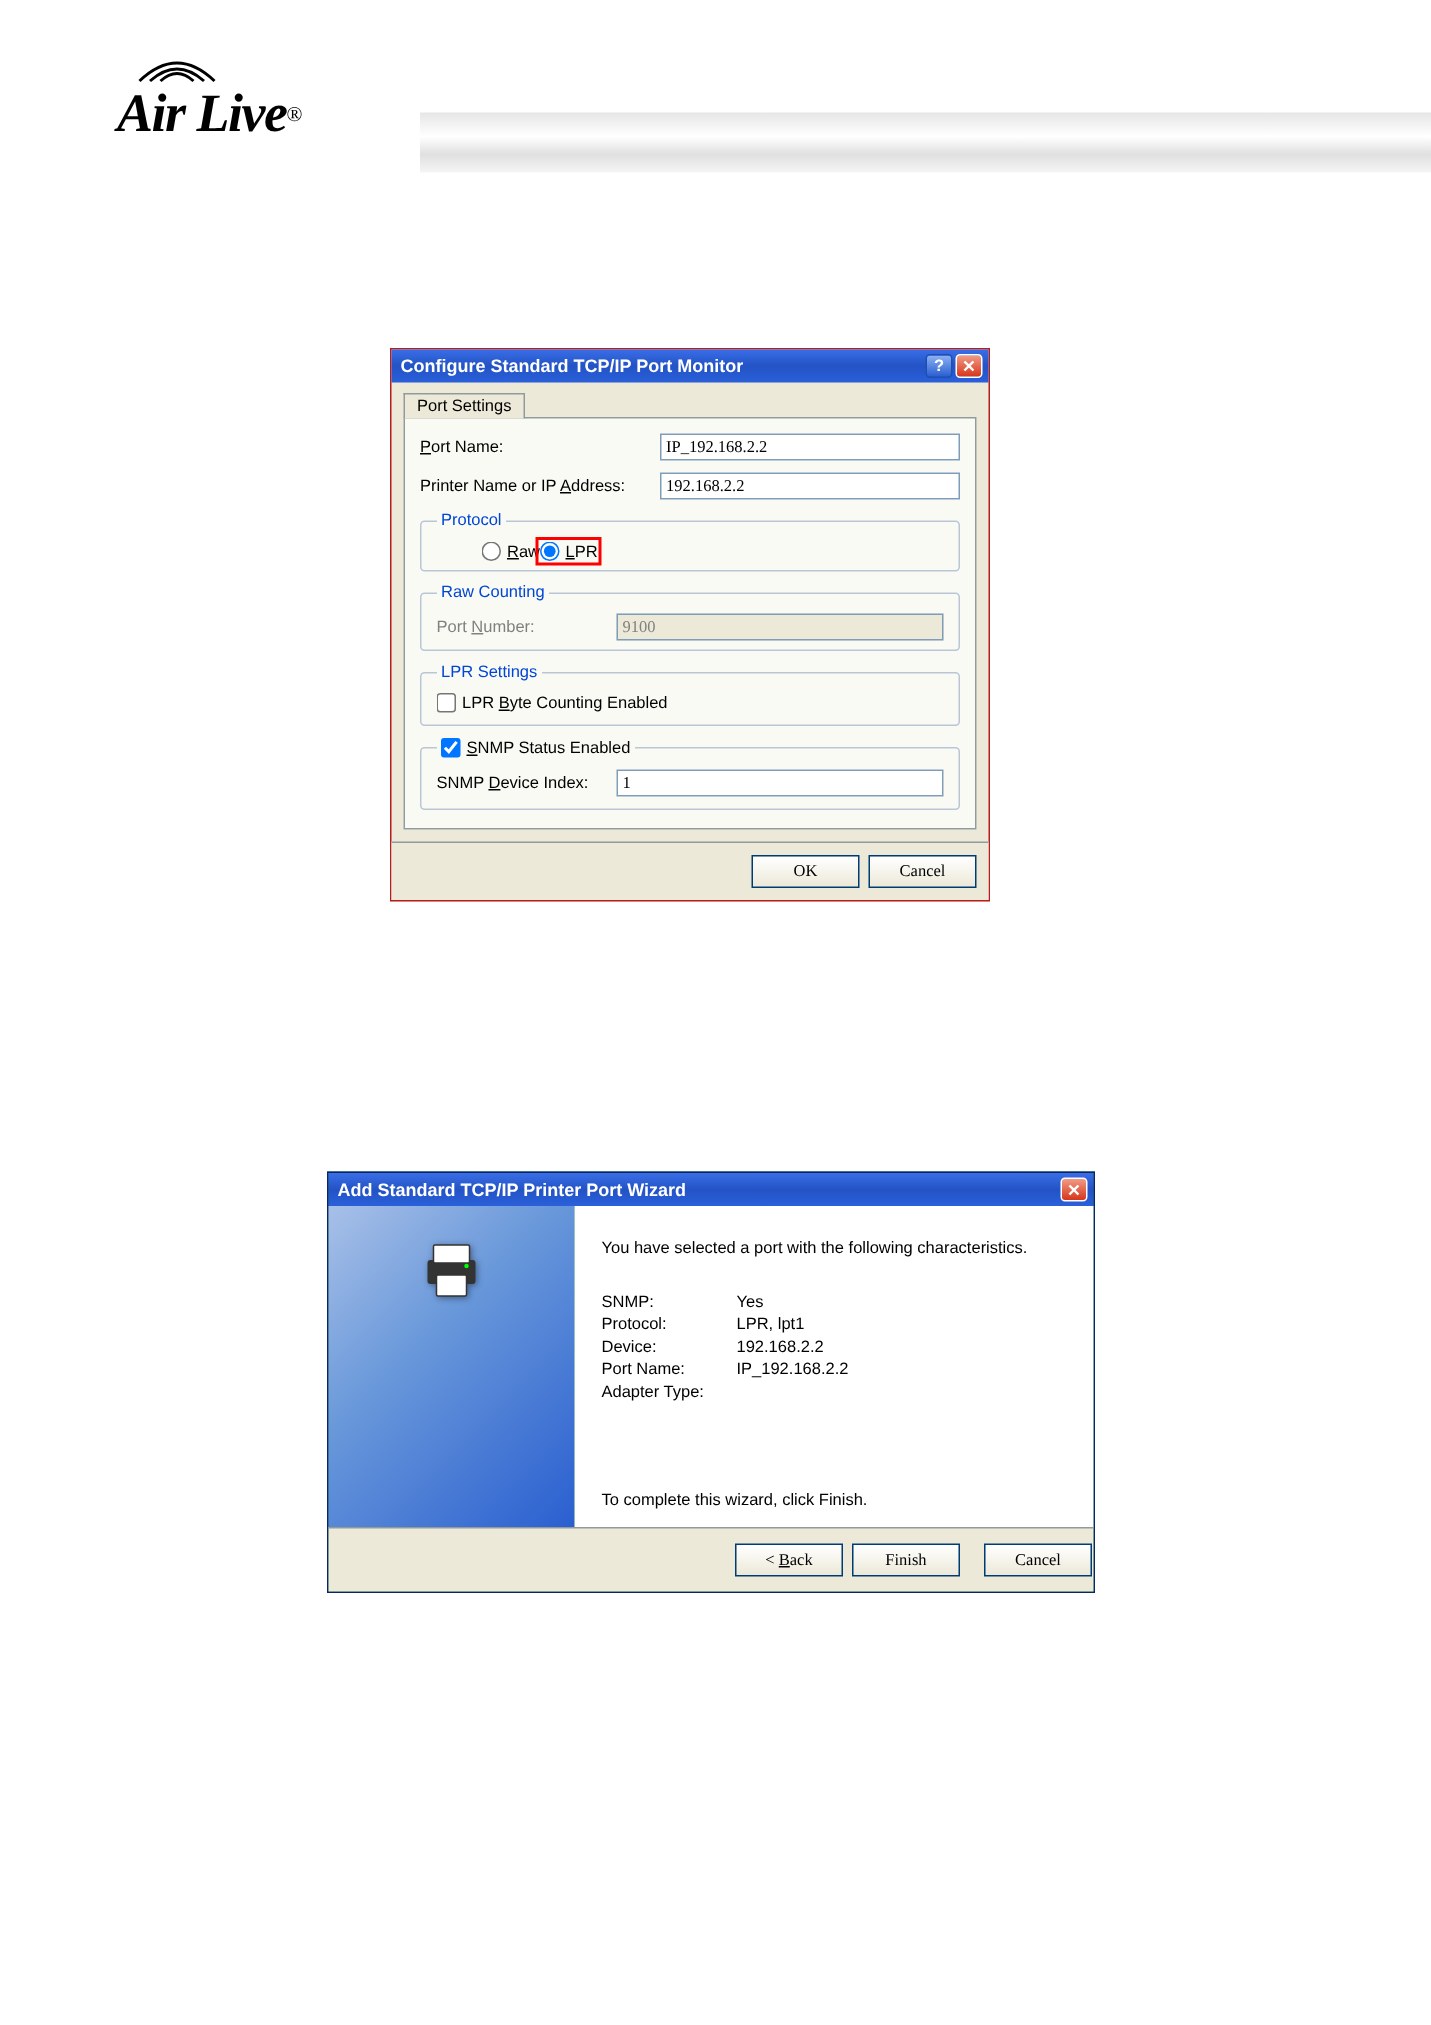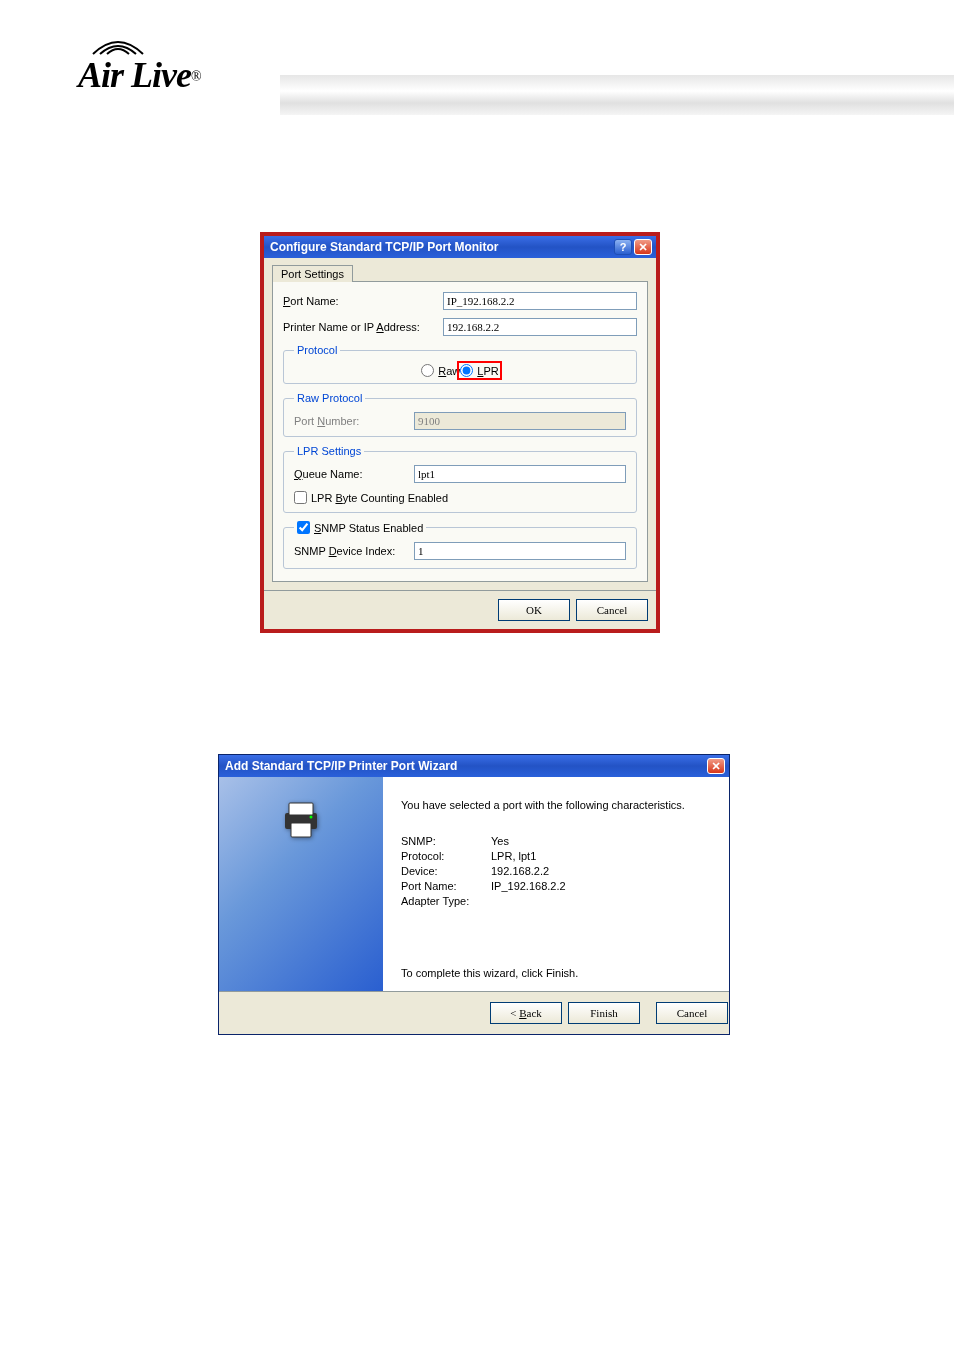--- a/index.html
+++ b/index.html
@@ -48,21 +48,21 @@
     background: linear-gradient(180deg, #e6e6e6 0%, #fff 40%, #e0e0e0 70%, #f5f5f5 100%);
   }
 
   
   .dialog1 {
     position:absolute;
     left:260px;
     top:232px;
     width:400px;
     background:#ece9d8;
-    border:4px solid #b91c1c;
+    border:1px solid #b91c1c;
     font-size:11px;
     color:#000;
   }
   .titlebar {
     background: linear-gradient(180deg,#3a6ee7 0%,#2353c5 50%,#2a60da 100%);
     color:#fff;
     height:22px;
     display:flex;
     align-items:center;
     padding:0 4px 0 6px;
@@ -118,21 +118,21 @@
     border:1px solid #b9c6d6;
     border-radius:3px;
     padding:8px 10px 6px 10px;
     margin-bottom:8px;
   }
   fieldset.grp legend{
     color:#0046d5;
     font-size:11px;
     padding:0 3px;
   }
-  .proto{display:flex;padding:0 30px;justify-content:center;}
+  .proto{display:flex;padding:0 30px;justify-content:flex-start;}
   .radio{display:flex;align-items:center;gap:4px;}
   .radio input{margin:0;}
   .hl-red{outline:2px solid #ff0000;outline-offset:1px;}
   .hl-red-box{border:2px solid #ff0000;}
   .chk{display:flex;align-items:flex-end;gap:4px;}
   .chk input{margin:0;}
   .btnrow{
     display:flex;justify-content:flex-end;gap:6px;
     padding:8px;
     border-top:1px solid #919b9c;
@@ -144,21 +144,21 @@
     background:linear-gradient(180deg,#fff,#ece9d8);
     font-size:11px;
     font-family:Tahoma;
     cursor:pointer;
   }
 
   
   .dialog2{
     position:absolute;
     left:218px;
-    top:754px;
+    top:781px;
     width:512px;
     background:#15803d;
     border:1px solid #0a246a;
     font-size:11px;
   }
   .wizbody{display:flex;}
   .wizside{
     width:164px;
     background:linear-gradient(135deg,#a8c0e8 0%, #6998da 40%, #2a5fd0 100%);
     display:flex;align-items:flex-start;justify-content:center;
@@ -223,33 +223,29 @@
           <span><span class="underline">R</span><span>aw</span></span>
         </label>
         <label class="radio hl-red">
           <input type="radio" name="proto" checked="" style="">
           <span><span class="underline">L</span><span>PR</span></span>
         </label>
       </div>
     </fieldset>
 
     <fieldset class="grp">
-      <legend>Raw Protocol</legend>
+      <legend>Raw Counting</legend>
       <div class="row" style="margin-bottom:0;">
         <span class="lbl" style="color:#808080;width:120px;"><span>Port </span><span class="underline">N</span><span>umber:</span></span>
         <input class="txt disabled" disabled="" value="9100" style="">
       </div>
     </fieldset>
 
     <fieldset class="grp hl-red-box" style="padding-bottom:8px;">
       <legend>LPR Settings</legend>
-      <div class="row">
-        <span class="lbl" style="width:120px;"><span class="underline">Q</span><span>ueue Name:</span></span>
-        <input class="txt" value="lpt1" style="">
-      </div>
       <label class="chk">
         <input type="checkbox" style="">
         <span><span>LPR </span><span class="underline">B</span><span>yte Counting Enabled</span></span>
       </label>
     </fieldset>
 
     <fieldset class="grp">
       <legend style="color:#000;">
         <label class="chk">
           <input type="checkbox" checked="" style="">

